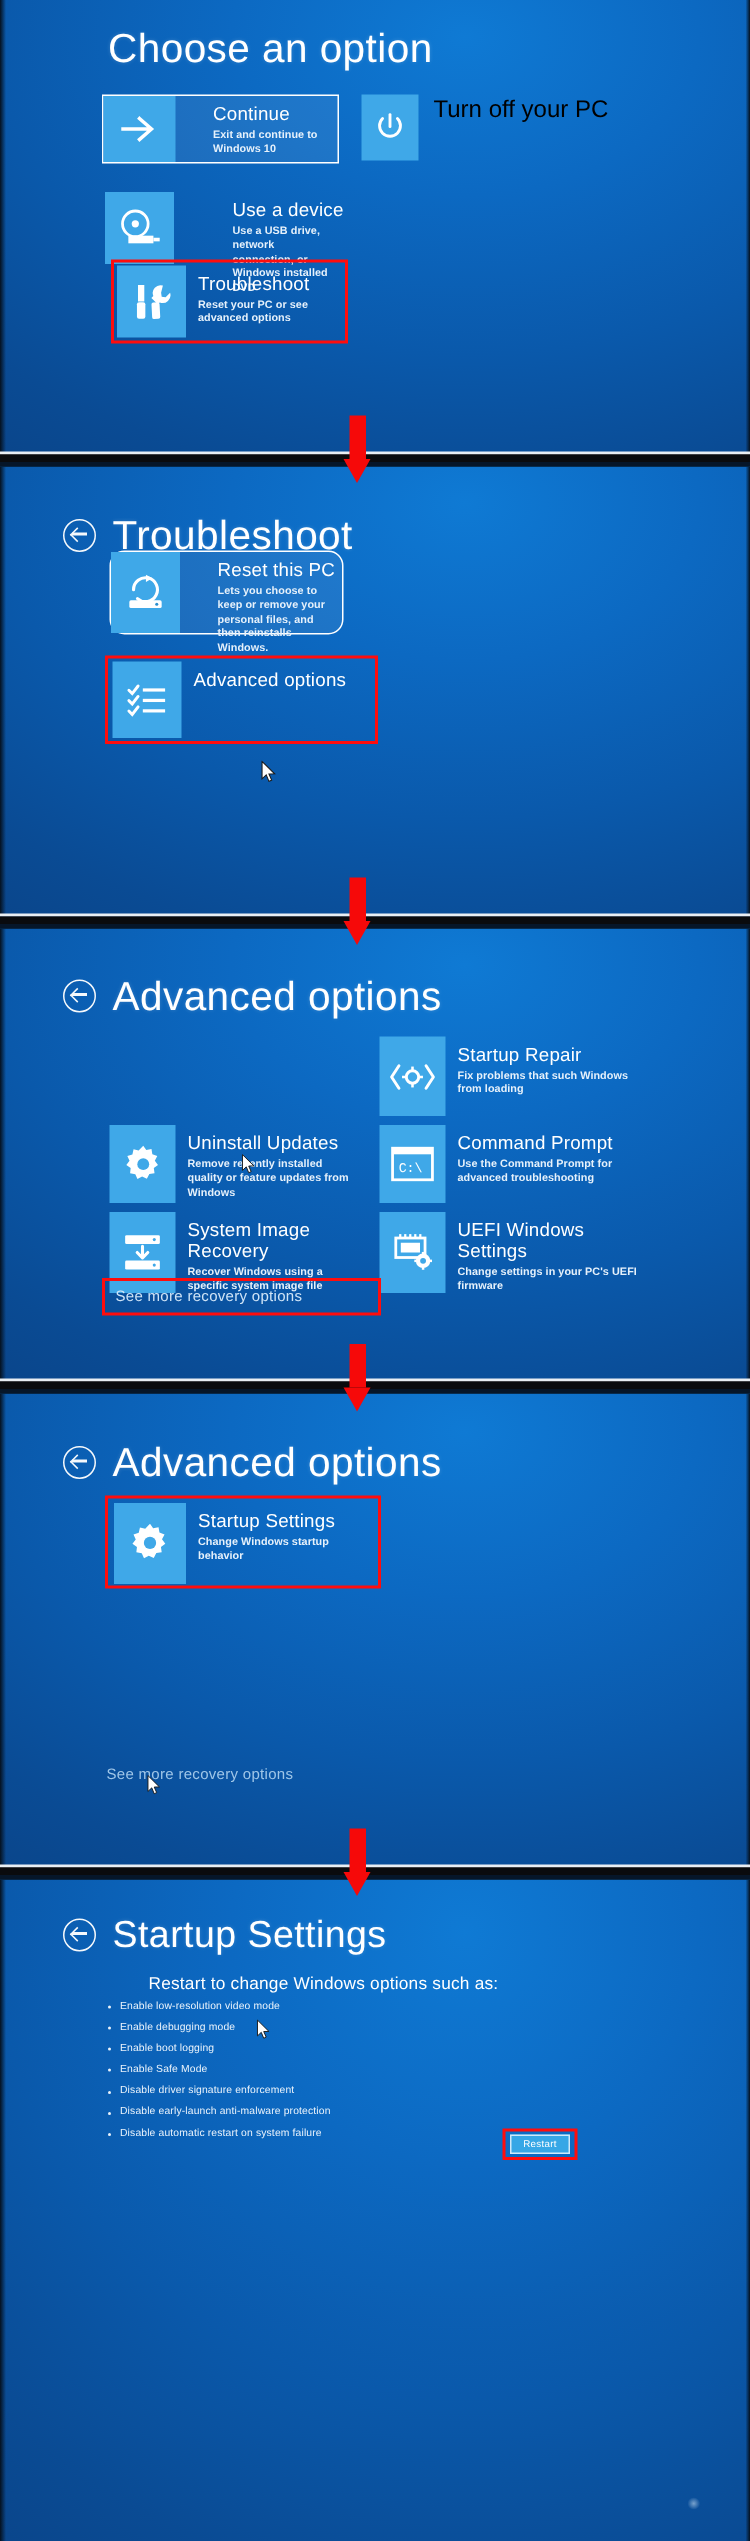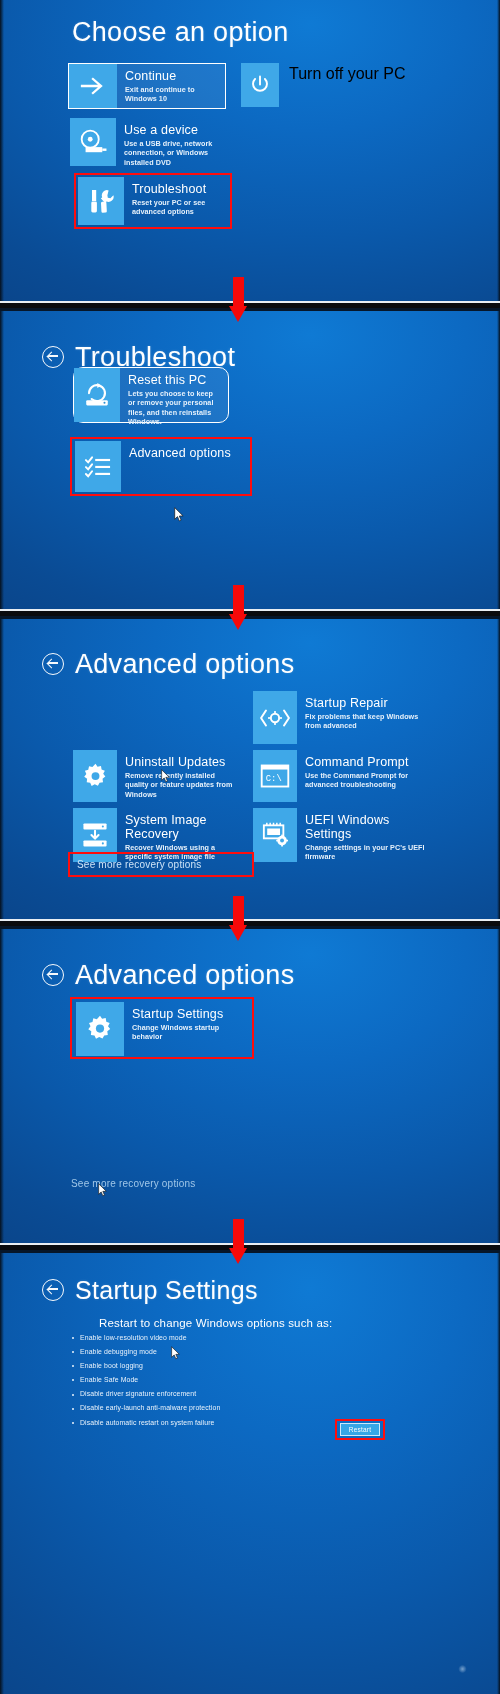--- a/index.html
+++ b/index.html
@@ -71,21 +71,21 @@
   }
   .tile .txt{flex:1;padding:5px 6px 4px 8px;min-width:0;}
   .tile .t-title{
     color:#fff;font-weight:300;font-size:12.5px;line-height:1.12;margin:0 0 1.5px 0;
     letter-spacing:.15px;white-space:nowrap;
   }
   .tile .t-title.wrap{white-space:normal;}
   .tile .t-desc{
     color:#e6f1fb;font-size:7.2px;line-height:1.33;margin:0;font-weight:700;letter-spacing:.05px;
   }
-  .tile.tinted{background:rgba(255,255,255,.075);}
+  .tile.tinted{background:rgba(255,255,255,.075);gap:17px;}
   .tile.focus{border:1.4px solid #ffffff;}
 
   
   .callout{position:absolute;border:2.4px solid #ff0d0d;box-sizing:border-box;z-index:8;pointer-events:none;}
 
   .linkish{
     position:absolute;color:#cfe4f7;font-size:10px;font-weight:300;letter-spacing:.2px;
   }
 
   
@@ -141,21 +141,21 @@
     <div style="position:absolute;left:241px;top:63px;display:flex;align-items:flex-start;gap:10px;">
       <div class="art" style="width:38px;height:44px;display:flex;align-items:center;justify-content:center;background:#3fa8e8;">
         <svg width="22" height="22" viewBox="0 0 24 24" aria-hidden="true">
           <path d="M12 2.6 V11.4" fill="none" stroke="#fff" stroke-width="2.1" stroke-linecap="round"></path>
           <path d="M6.6 5.4 a7.6 7.6 0 1 0 10.8 0" fill="none" stroke="#fff" stroke-width="2.1" stroke-linecap="round"></path>
         </svg>
       </div>
       <p class="t-title" style="margin-top:2px;">Turn off your PC</p>
     </div>
 
-    <div class="tile" style="left:70px;top:118px;width:156px;height:48px;">
+    <div class="tile" style="left:70px;top:128px;width:156px;height:48px;gap:31px;">
       <div class="art" style="width:46px;">
         <svg width="30" height="26" viewBox="0 0 32 28" aria-hidden="true">
           <circle cx="13" cy="11" r="9.2" fill="none" stroke="#fff" stroke-width="2"></circle>
           <circle cx="13" cy="11" r="2.6" fill="#fff"></circle>
           <rect x="8" y="19.5" width="18" height="5.5" fill="#fff"></rect>
           <rect x="26" y="21" width="4.5" height="2.6" fill="#fff"></rect>
         </svg>
       </div>
       <div class="txt">
         <p class="t-title">Use a device</p>
@@ -275,21 +275,21 @@
           <g fill="#fff">
             <rect x="16.1" y="3.6" width="1.8" height="2.6"></rect>
               <rect x="16.1" y="15.8" width="1.8" height="2.6"></rect>
             <rect x="9.6" y="10.1" width="2.6" height="1.8"></rect>
               <rect x="21.8" y="10.1" width="2.6" height="1.8"></rect>
           </g>
         </svg>
       </div>
       <div class="txt">
         <p class="t-title">Startup Repair</p>
-        <p class="t-desc">Fix problems that keep Windows from advanced</p>
+        <p class="t-desc">Fix problems that such Windows from loading</p>
       </div>
     </div>
 
     <div class="tile" style="left:73px;top:131px;width:170px;height:52px;">
       <div class="art" style="width:44px;">
         <svg width="27" height="27" viewBox="0 0 28 28" aria-hidden="true">
           <path d="M14 0.8 l2.1 3.0 3.6-.7 .6 3.6 3.4 1.3-1.7 3.2 2.2 2.9-2.9 2.2 .5 3.6-3.6 .5-1.7 3.2-3.3-1.5-3.2 1.7-1.5-3.3-3.6-.6 .4-3.6-3.0-2.1 2.2-2.9-1.5-3.3 3.5-1.1 .8-3.6 3.5 .9z" fill="#fff"></path>
           <circle cx="14" cy="13.6" r="4.1" fill="#3fa8e8"></circle>
         </svg>
       </div>

